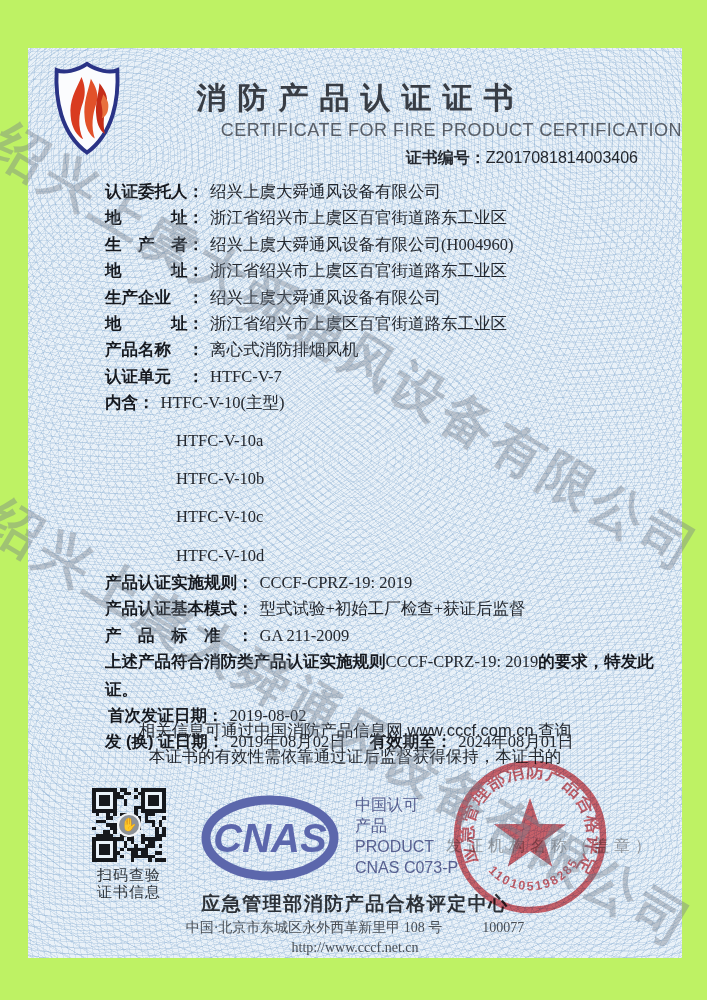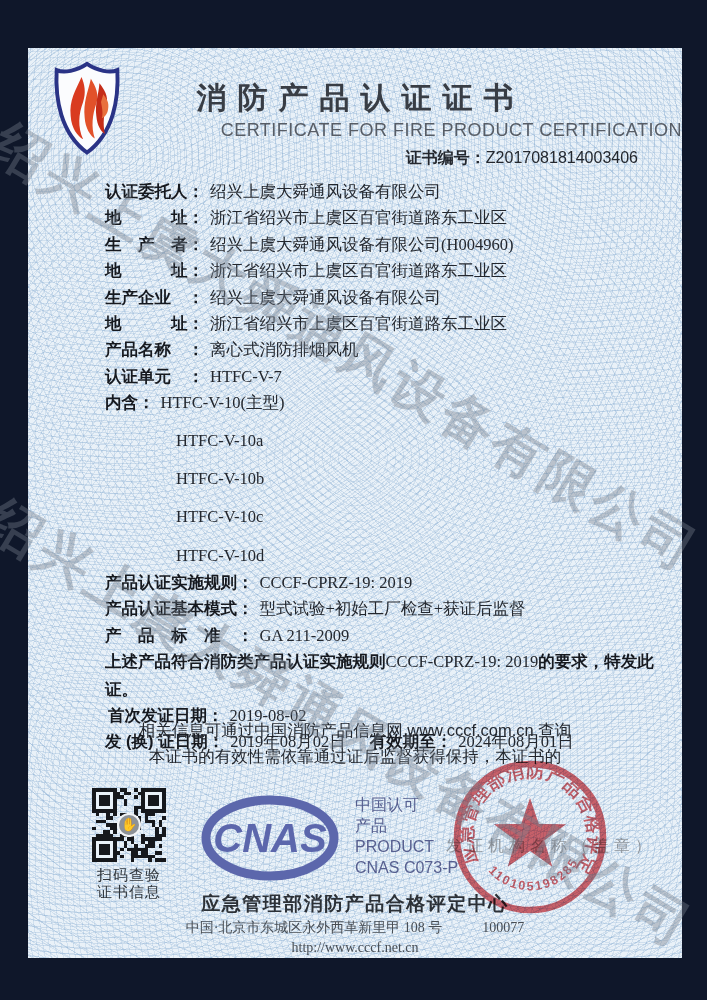--- a/index.html
+++ b/index.html
@@ -1,17 +1,17 @@
 <!DOCTYPE html>
 <html><head>
 <meta charset="utf-8">
 <style>
   html,body{margin:0;padding:0;}
   body{width:707px;height:1000px;background:#ffffff;font-family:"Liberation Sans",sans-serif;}
-  .page{position:relative;width:707px;height:1000px;overflow:hidden;background:#0f172a;}
+  .page{position:relative;width:707px;height:1000px;overflow:hidden;background:#bef264;}
 
   
   .sheet{
     position:absolute;left:28px;top:48px;width:654px;height:910px;
     background-color:#e9f1f8;
     background-image:
       repeating-radial-gradient(circle at 15% 12%, rgba(125,165,205,.28) 0 1px, rgba(0,0,0,0) 1px 6px),
       repeating-radial-gradient(circle at 85% 10%, rgba(125,165,205,.24) 0 1px, rgba(0,0,0,0) 1px 7px),
       repeating-radial-gradient(circle at 50% 45%, rgba(125,165,205,.20) 0 1px, rgba(0,0,0,0) 1px 8px),
       repeating-radial-gradient(circle at 8% 78%, rgba(125,165,205,.22) 0 1px, rgba(0,0,0,0) 1px 7px),

